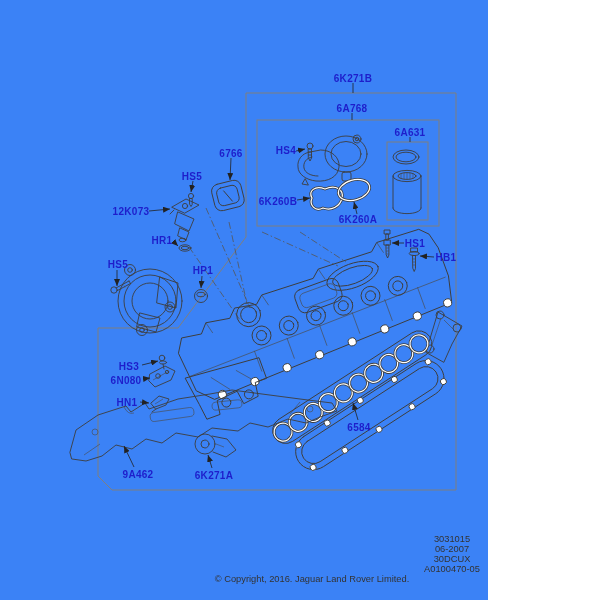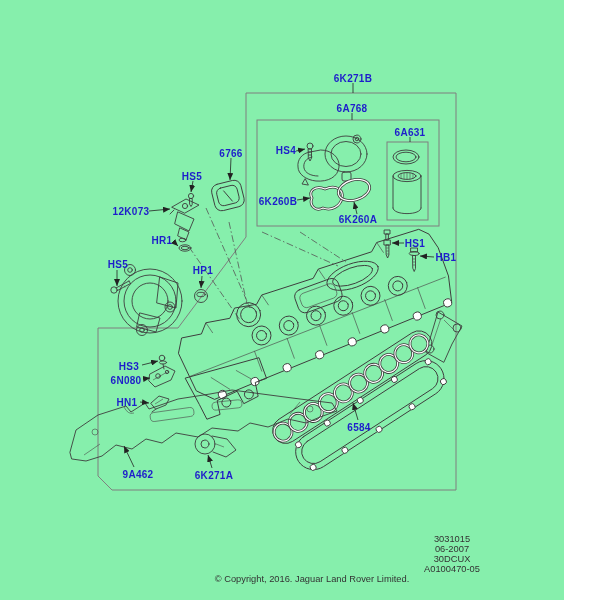--- a/index.html
+++ b/index.html
@@ -1,16 +1,16 @@
 <!DOCTYPE html>
 <html><head>
 <meta charset="utf-8">
 <style>
   html,body{margin:0;padding:0;background:#fff;}
-  #stage{position:relative;width:564px;height:600px;background:#86efac;overflow:hidden;
+  #stage{position:relative;width:488px;height:600px;background:#3b82f6;overflow:hidden;
          font-family:"Liberation Sans", sans-serif;}
   svg{position:absolute;left:0;top:0;}
   .ln{fill:none;stroke:#3d3d3d;stroke-width:0.9;stroke-linejoin:round;stroke-linecap:round;}
   .lnthin{fill:none;stroke:#4a4a4a;stroke-width:0.6;}
   .box{fill:none;stroke:#7f7f7f;stroke-width:1;}
   .ring{fill:none;stroke:#3d3d3d;stroke-width:2.8;}
   .ringi{fill:none;stroke:#ffffff;stroke-width:1.2;}
   .lead{fill:none;stroke:#222;stroke-width:0.8;}
   .dash{fill:none;stroke:#555;stroke-width:0.8;stroke-dasharray:7 2.5 1.5 2.5;}
   .lbl{font:bold 10px "Liberation Sans", sans-serif;fill:#1e1ecb;letter-spacing:0.3px;}

